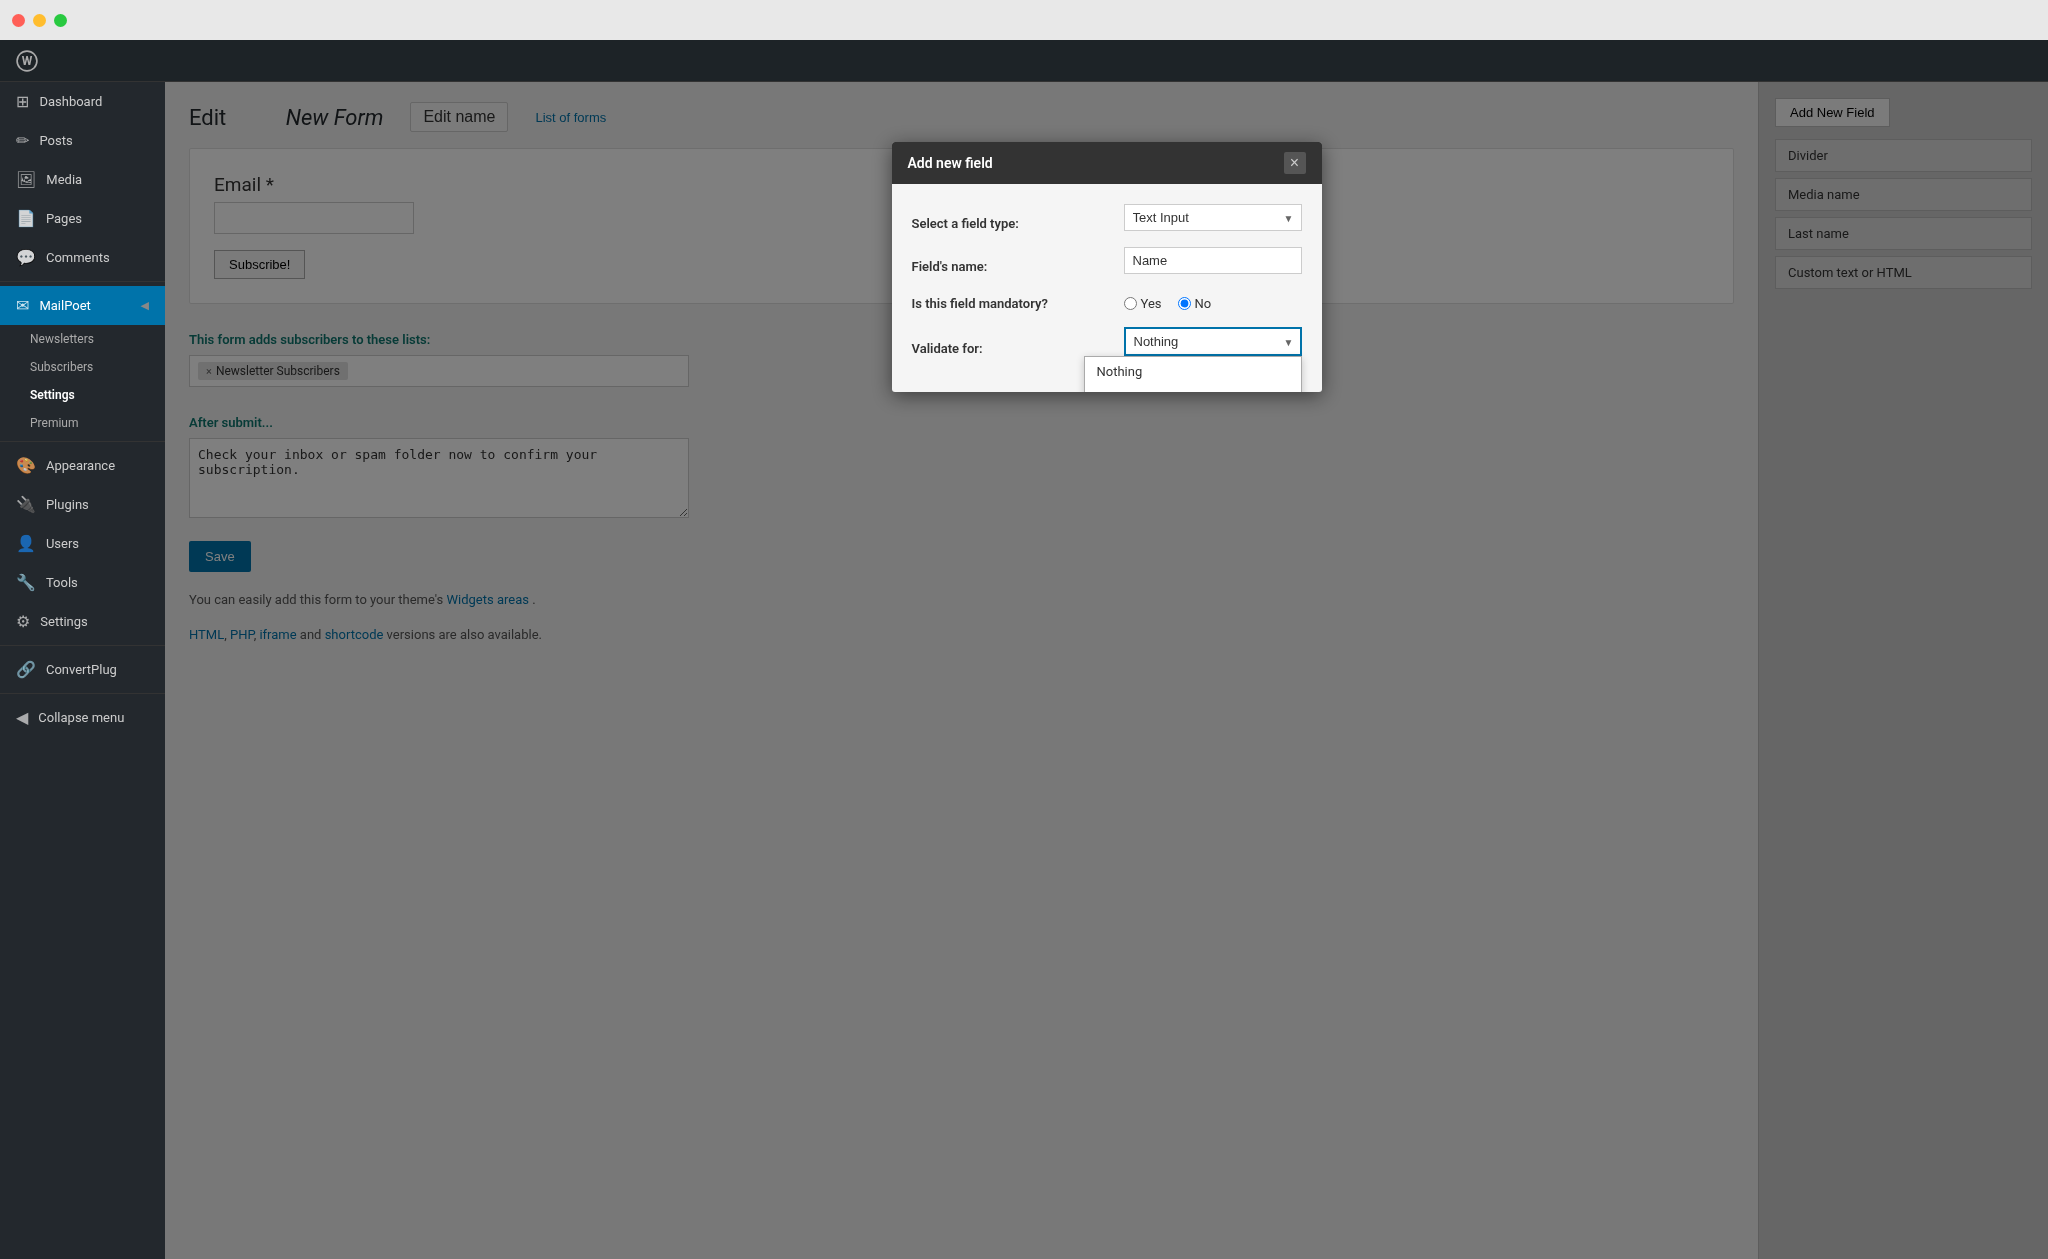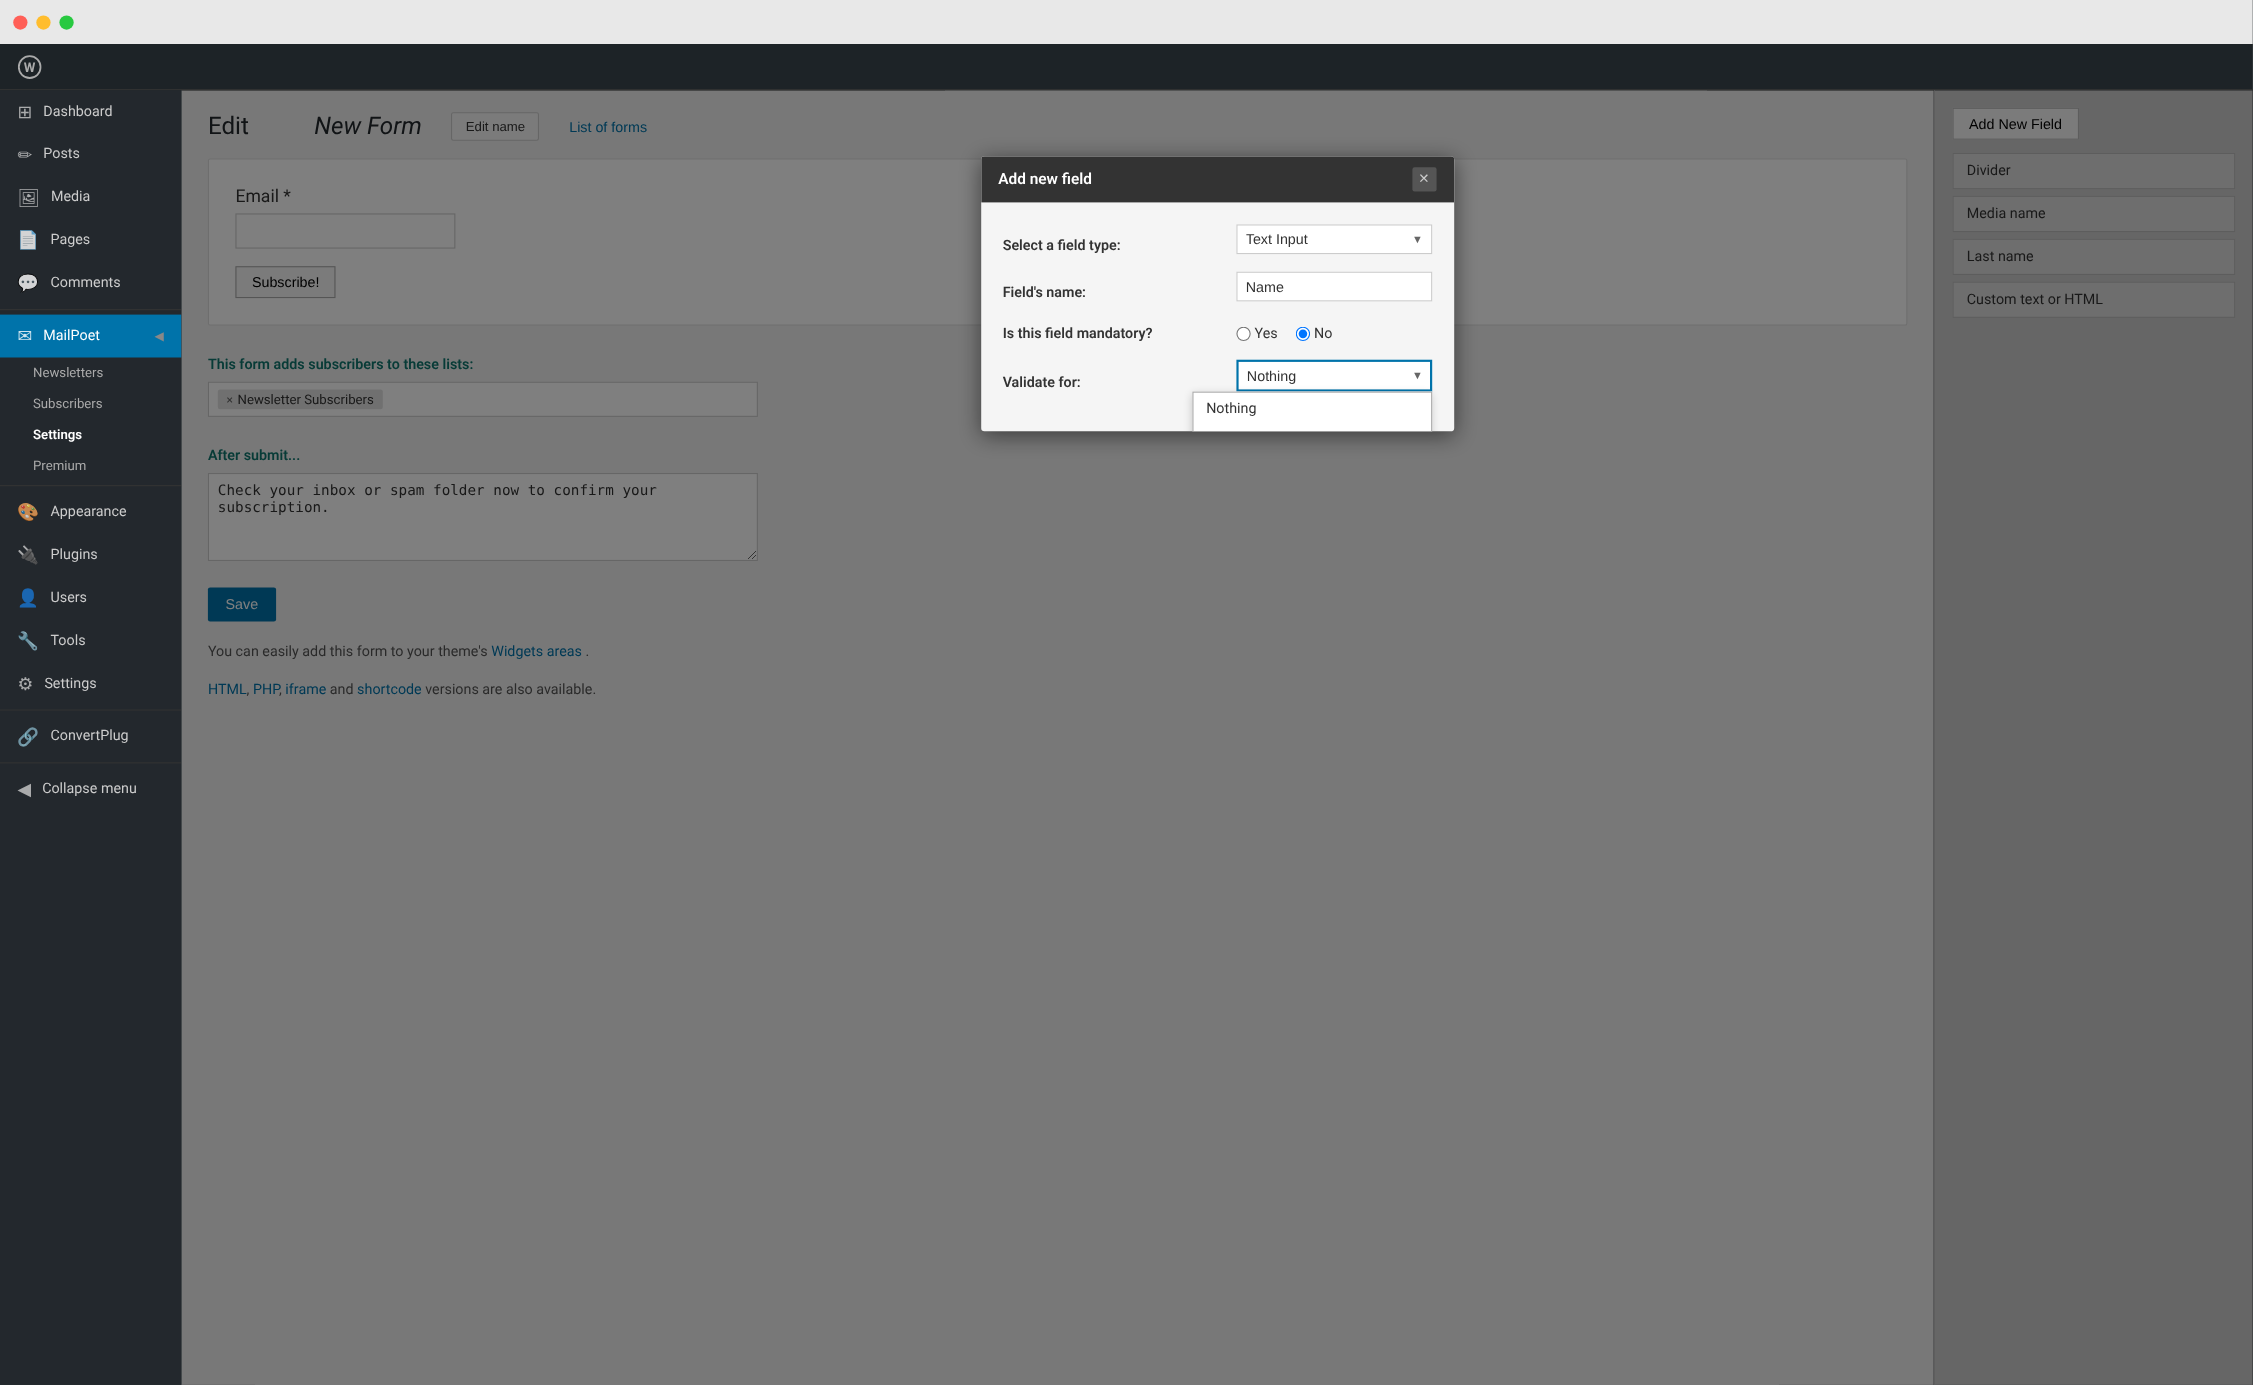--- a/index.html
+++ b/index.html
@@ -83,34 +83,34 @@
       gap: 27px;
     }
     .page-title em { }
     .btn {
       display: inline-block;
       padding: 5px 12px;
       border: 1px solid #ccc;
       background: #f7f7f7;
       color: #333;
       cursor: pointer;
-      font-size: 12px;
+      font-size: 16px;
       border-radius: 2px;
     }
     .btn-link { background: none; border: none; color: #0073aa; cursor: pointer; font-size: 13px; padding: 5px 0; }
 
     
     .form-preview {
       background: #fff;
       border: 1px solid #ddd;
       padding: 24px;
       margin-bottom: 20px;
       border-radius: 2px;
     }
-    .form-field-label { font-size: 16px; color: #333; margin-bottom: 6px; }
+    .form-field-label { font-size: 19px; color: #333; margin-bottom: 6px; }
     .form-input {
       width: 200px;
       height: 32px;
       border: 1px solid #ccc;
       padding: 4px 8px;
       font-size: 13px;
       background: #fff;
     }
     .subscribe-btn {
       display: inline-block;

